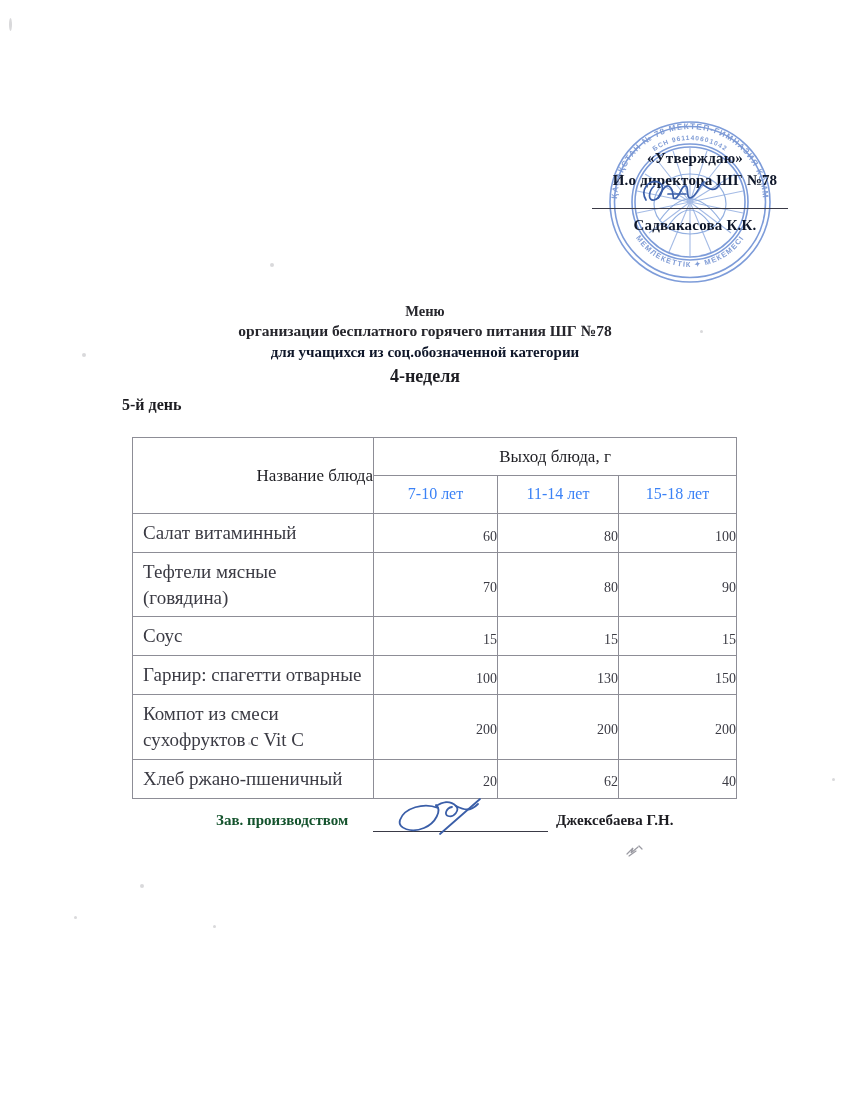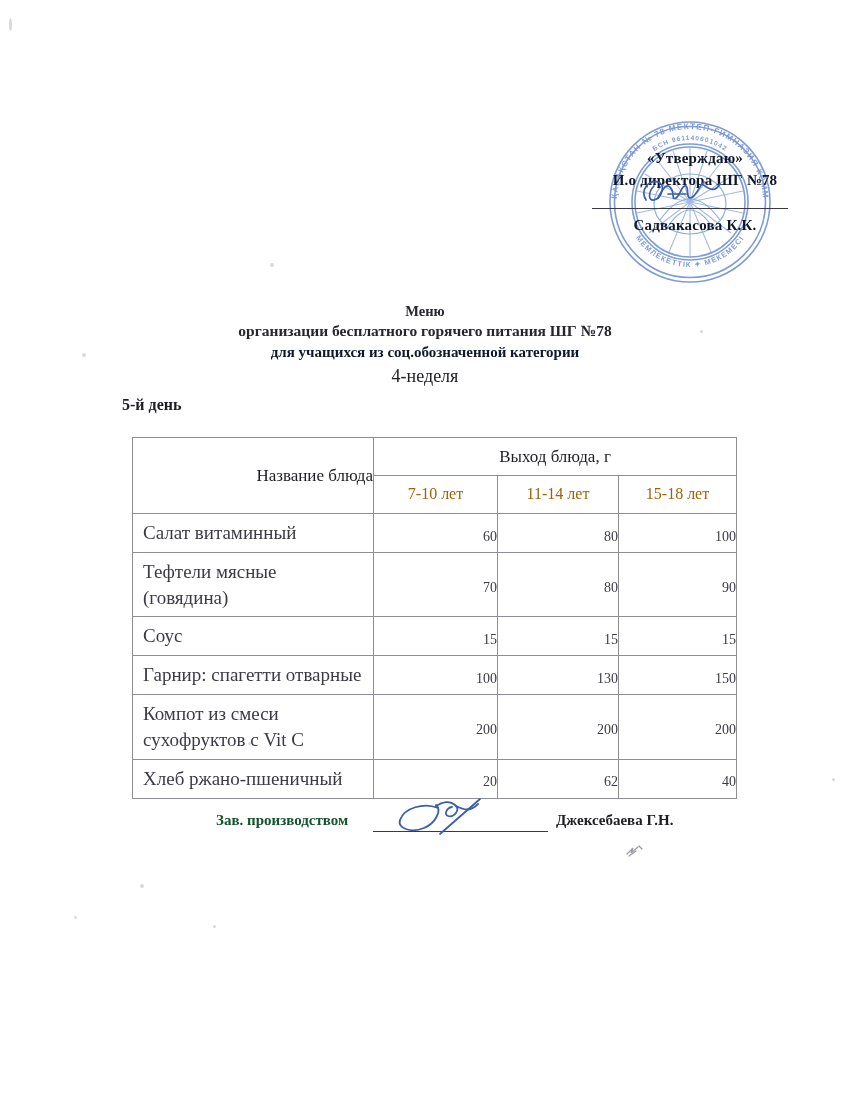--- a/index.html
+++ b/index.html
@@ -101,21 +101,21 @@
     color: #26262c;
     line-height: 1.42;
   }
   #title-block .t-cat {
     font-weight: bold;
     font-size: 15px;
     color: #0f172a;
     line-height: 1.42;
   }
   #title-block .t-week {
-    font-weight: normal;
+    font-weight: bold;
     font-size: 18px;
     color: #1d1d22;
     margin-top: 3px;
   }
 
   #day-label {
     position: absolute;
     left: 122px;
     top: 396px;
     font-weight: bold;
@@ -155,21 +155,21 @@
     font-weight: bold;
     font-size: 17px;
     color: #1d1d22;
     text-align: center;
     padding: 6px 0 5px !important;
     height: 26px;
   }
   .th-age {
     font-weight: bold;
     font-size: 16px;
-    color: #a16207;
+    color: #3b82f6;
     text-align: center;
     padding: 5px 0 6px !important;
     height: 26px;
   }
 
   .td-dish {
     font-size: 19px;
     color: #3b3b44;
     text-align: left;
     padding: 6px 8px 6px 10px !important;

